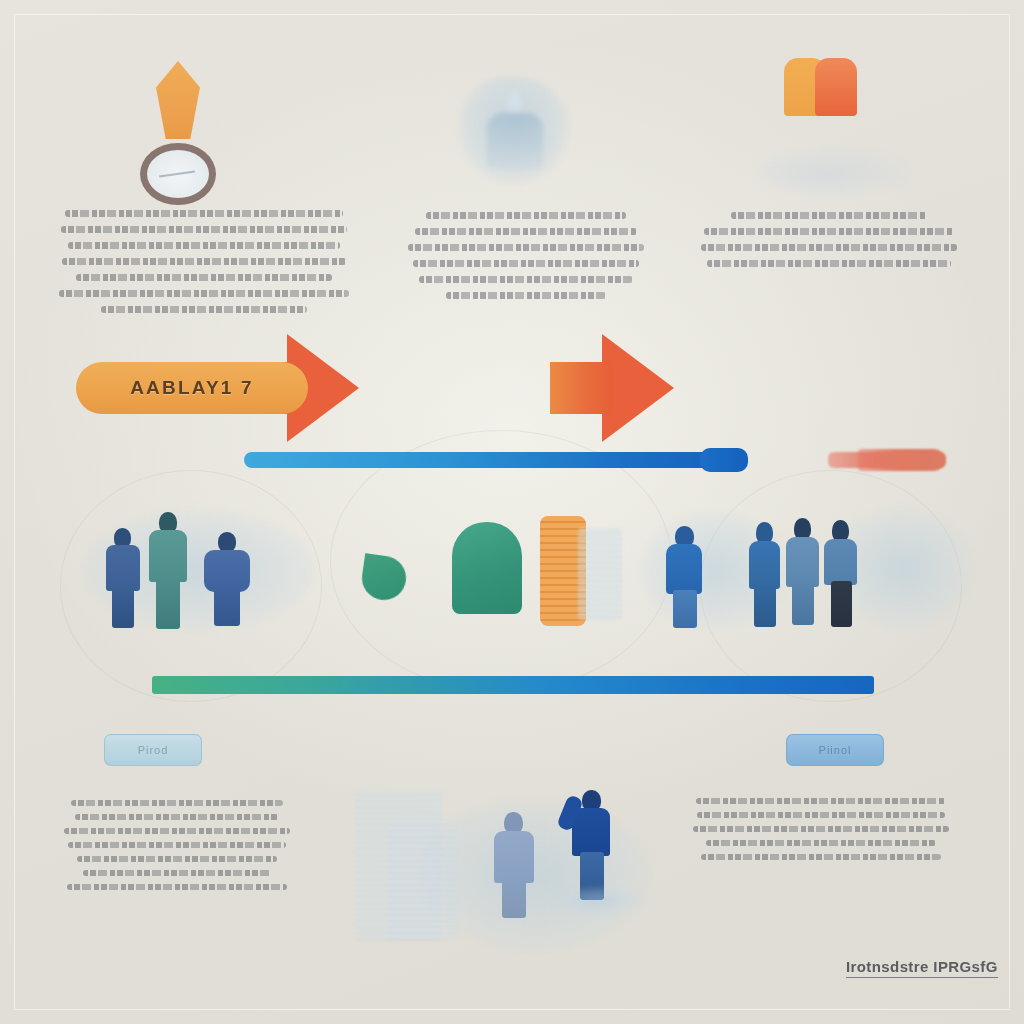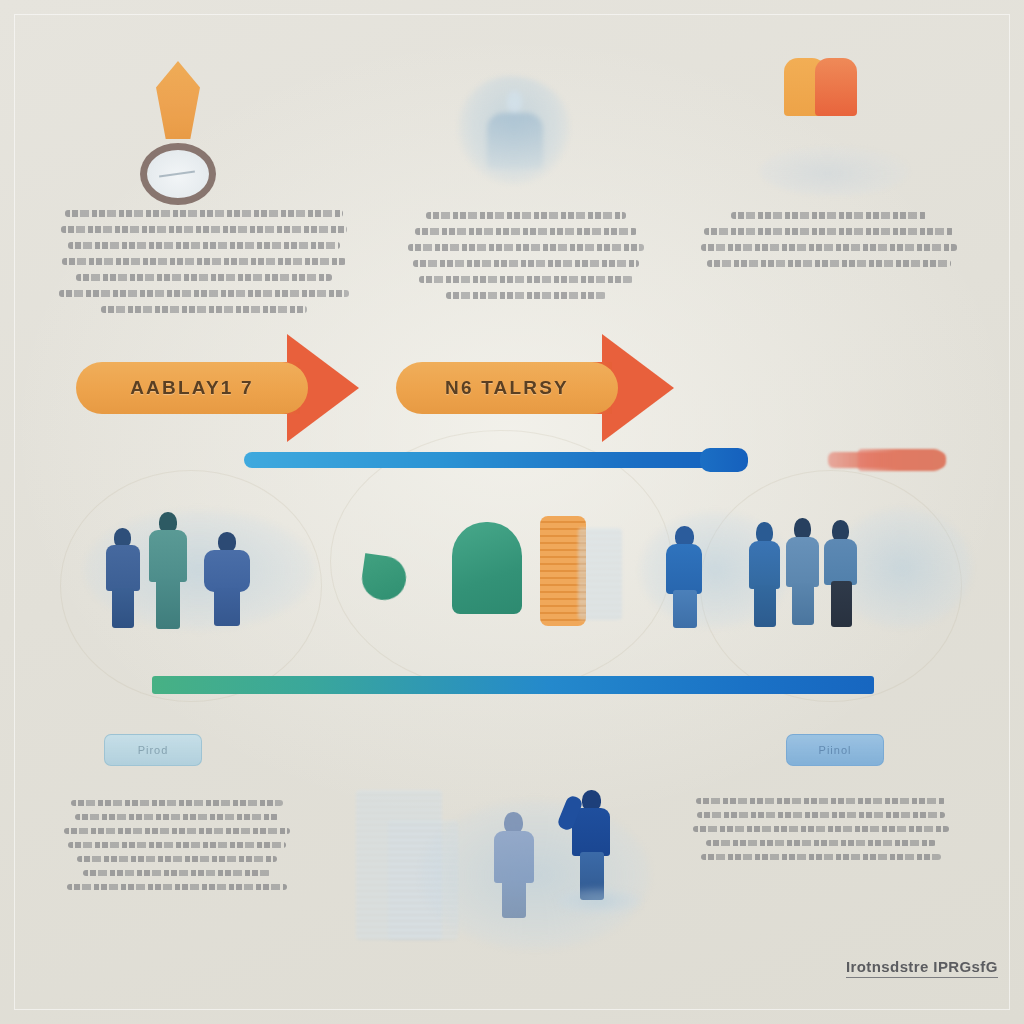--- a/index.html
+++ b/index.html
@@ -278,23 +278,20 @@
   </div>
 
   <div class="arrow-head" style="left:287px;top:334px;"></div>
   <div class="arrow-tailblock" style="left:230px;top:362px;width:70px;"></div>
   <div class="arrow-pill p1" style="left:76px;top:362px;width:232px;">
     <span>AABLAY1  7</span>
   </div>
 
   <div class="arrow-head" style="left:602px;top:334px;"></div>
   <div class="arrow-tailblock" style="left:550px;top:362px;width:62px;"></div>
-  <div class="arrow-pill p2" style="left:396px;top:362px;width:222px;">
-    <span>N6 TALRSY</span>
-  </div>
 
 
   <div class="bar bar-blue" style="left:244px;top:452px;width:494px;height:16px;"></div>
   <div class="bar-blue-cap" style="left:700px;top:448px;width:48px;height:24px;"></div>
   <div class="bar-red" style="left:828px;top:452px;width:118px;height:16px;border-radius:6px;"></div>
   <div class="bar-red" style="left:858px;top:449px;width:86px;height:22px;border-radius:4px 10px 10px 4px;"></div>
 
   <div class="blob" style="left:84px;top:510px;width:230px;height:120px;"></div>
 
   <div class="fig" style="left:104px;top:528px;width:42px;height:100px;">

